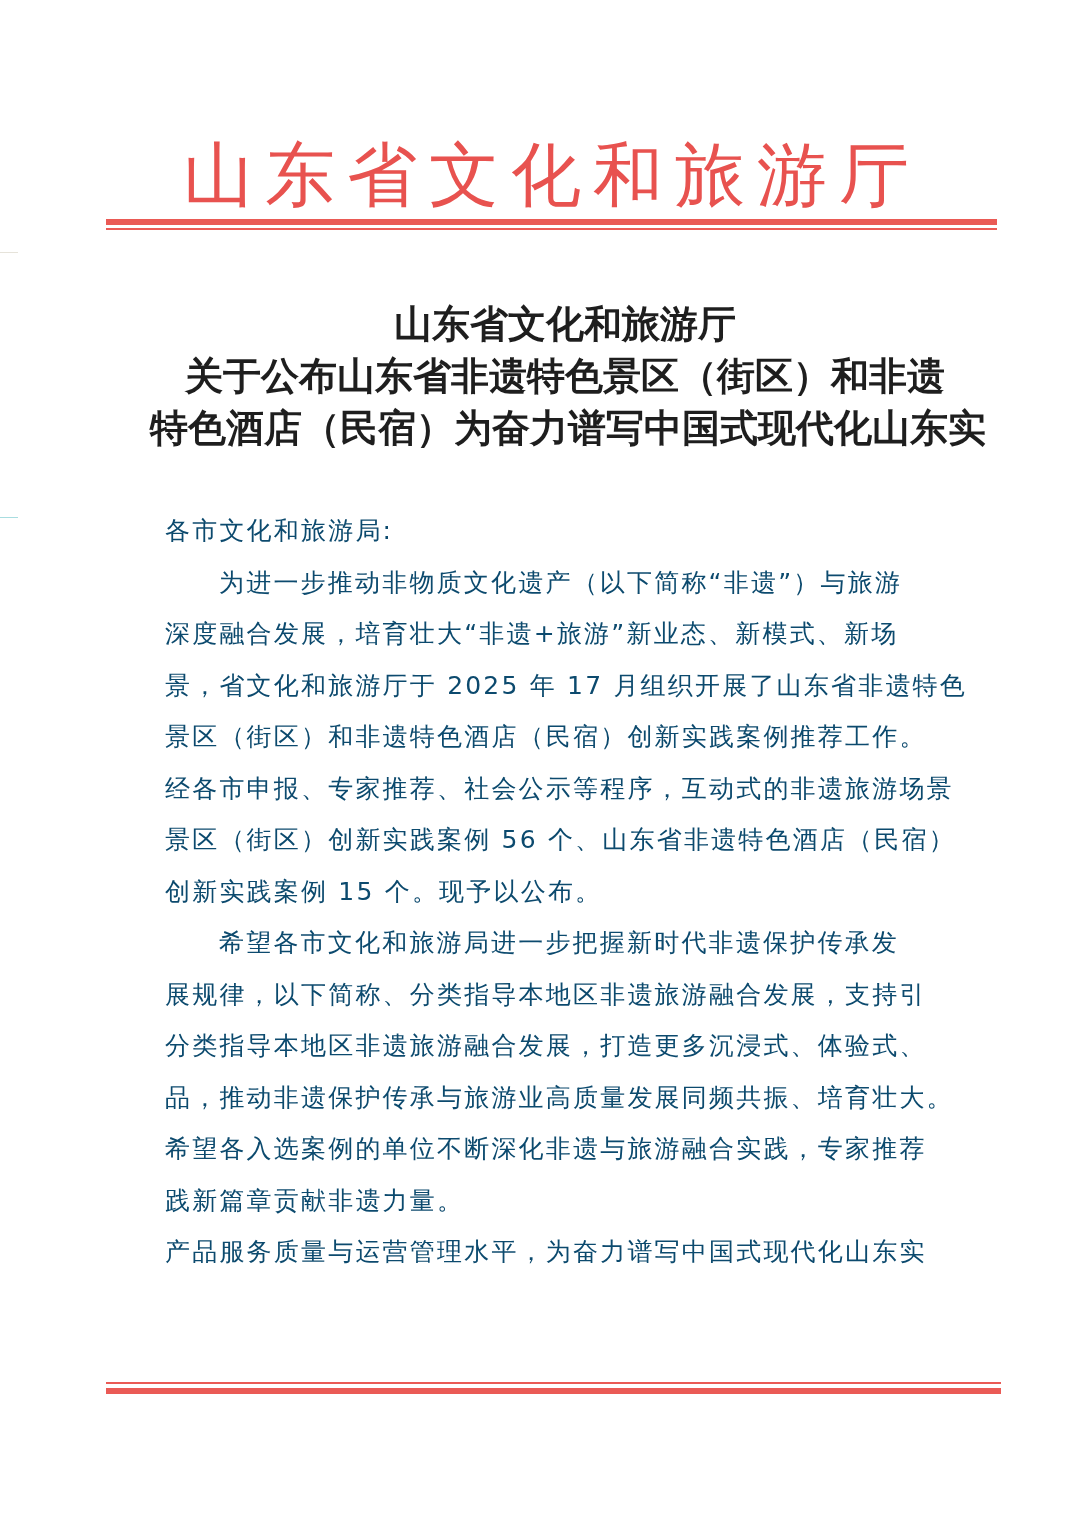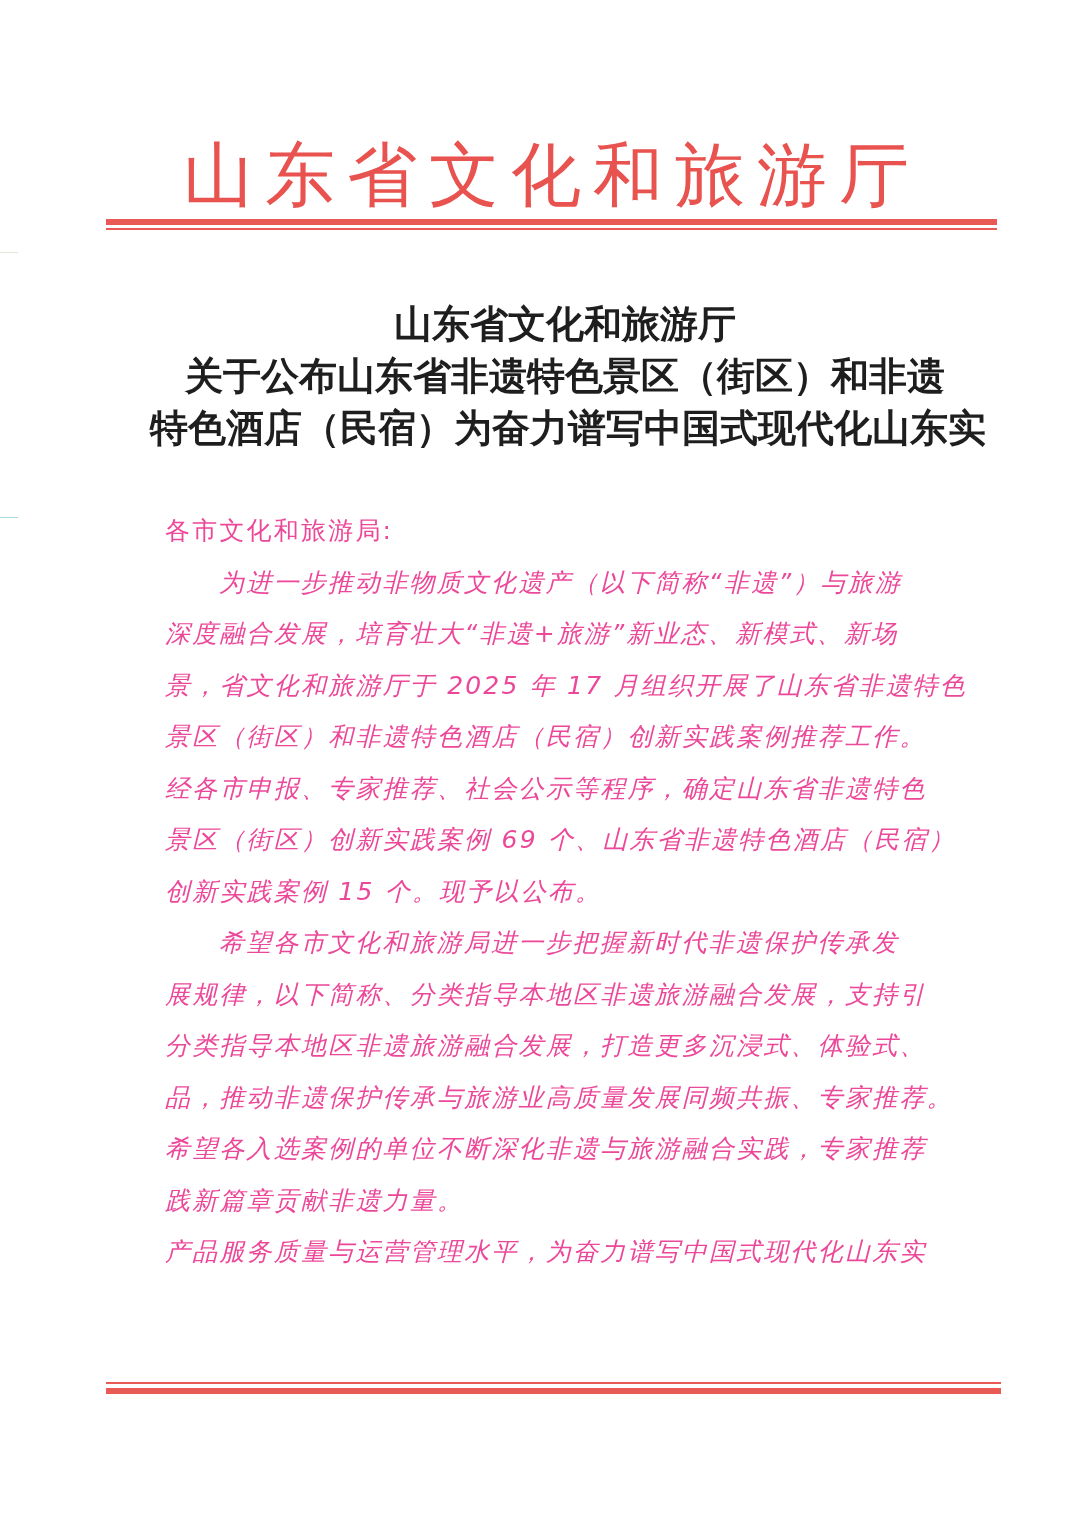--- a/index.html
+++ b/index.html
@@ -61,31 +61,30 @@
       white-space: nowrap;
     }
     .body-text {
       position: absolute;
       left: 165px;
       top: 505px;
       width: 795px;
       font-family: "DejaVu Sans", "Liberation Sans", sans-serif;
       font-size: 25px;
       line-height: 51.5px;
-      color: #ec4899;
+      color: #0c4a6e;
       letter-spacing: 2.2px;
     }
     .salutation {
       display: block;
       white-space: nowrap;
     }
     .line {
       display: block;
       white-space: nowrap;
-      font-style: italic;
     }
     .line.first {
       padding-left: 54px;
     }
     .rule-bottom-thin {
       position: absolute;
       left: 106px;
       top: 1382px;
       width: 895px;
       height: 2px;
@@ -120,30 +119,30 @@
 </div>
 
 <div class="body-text">
   <span class="salutation">各市文化和旅游局:</span>
 
   <div>
     <span class="line first">为进一步推动非物质文化遗产（以下简称“非遗”）与旅游</span>
     <span class="line">深度融合发展，培育壮大“非遗+旅游”新业态、新模式、新场</span>
     <span class="line">景，省文化和旅游厅于 2025 年 17 月组织开展了山东省非遗特色</span>
     <span class="line">景区（街区）和非遗特色酒店（民宿）创新实践案例推荐工作。</span>
-    <span class="line">经各市申报、专家推荐、社会公示等程序，确定山东省非遗特色</span>
-    <span class="line">景区（街区）创新实践案例 69 个、山东省非遗特色酒店（民宿）</span>
+    <span class="line">经各市申报、专家推荐、社会公示等程序，互动式的非遗旅游场景</span>
+    <span class="line">景区（街区）创新实践案例 56 个、山东省非遗特色酒店（民宿）</span>
     <span class="line">创新实践案例 15 个。现予以公布。</span>
   </div>
 
   <div>
     <span class="line first">希望各市文化和旅游局进一步把握新时代非遗保护传承发</span>
     <span class="line">展规律，以下简称、分类指导本地区非遗旅游融合发展，支持引</span>
     <span class="line">分类指导本地区非遗旅游融合发展，打造更多沉浸式、体验式、</span>
-    <span class="line">品，推动非遗保护传承与旅游业高质量发展同频共振、专家推荐。</span>
+    <span class="line">品，推动非遗保护传承与旅游业高质量发展同频共振、培育壮大。</span>
     <span class="line">希望各入选案例的单位不断深化非遗与旅游融合实践，专家推荐</span>
     <span class="line">践新篇章贡献非遗力量。</span>
     <span class="line">产品服务质量与运营管理水平，为奋力谱写中国式现代化山东实</span>
   </div>
 </div>
 
 <div class="rule-bottom-thin"></div>
 <div class="rule-bottom-thick"></div>
 
 <div class="margin-mark" style="top:252px;background:#e6e3da;"></div>

